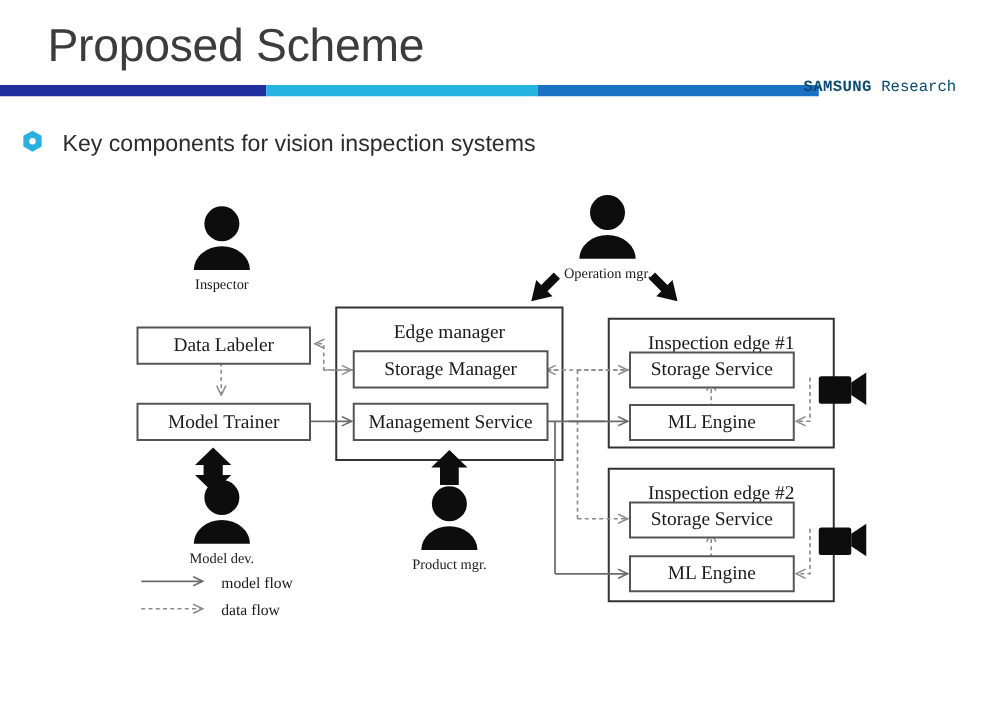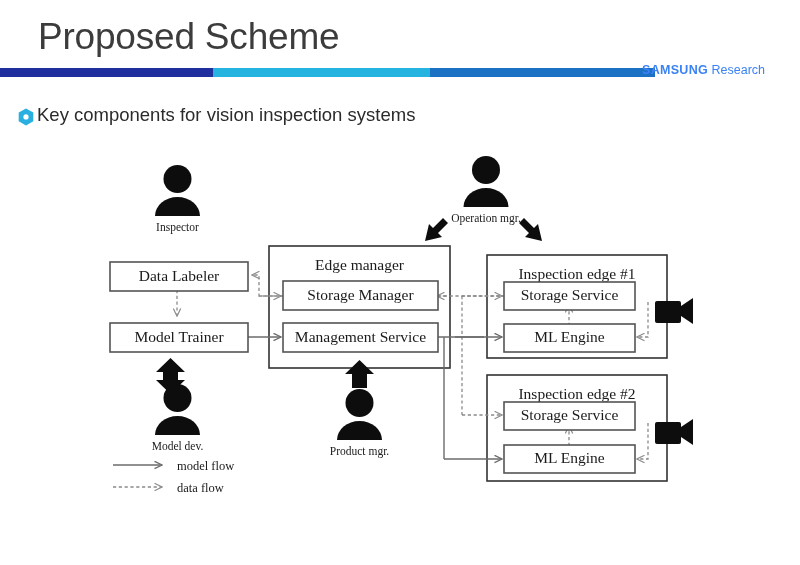--- a/index.html
+++ b/index.html
@@ -19,31 +19,31 @@
     font-family:"Liberation Sans", sans-serif;
     letter-spacing:-0.2px;
     white-space:nowrap;
   }
   .rule{position:absolute;top:68px;height:9px;}
   .rule-a{left:0;width:213px;background:#1f2f9e;}
   .rule-b{left:213px;width:217px;background:#25b4e0;}
   .rule-c{left:430px;width:225px;background:#1b72c4;}
   .brand{
     position:absolute;right:14px;top:63px;
-    font-size:12.5px;color:#3b82f6;
+    font-size:12.5px;color:#0c4a6e;
     white-space:nowrap;
-    font-family:Liberation Sans, sans-serif;
+    font-family:Liberation Mono, monospace;
   }
   .brand .sams{font-weight:bold;letter-spacing:0.3px;}
   .brand .res{font-weight:normal;}
 
   
   .bullet-row{
     position:absolute;left:18px;top:104px;
-    display:flex;align-items:flex-end;gap:3px;
+    display:flex;align-items:flex-start;gap:16px;
   }
   .hexbullet{width:16px;height:18px;display:block;}
   .bullet-text{
     font-size:18.5px;color:#2b2b2b;
     font-family:"Liberation Sans", sans-serif;
     white-space:nowrap;
   }
 
   
   .diagram{position:absolute;left:0;top:140px;width:800px;height:400px;}

